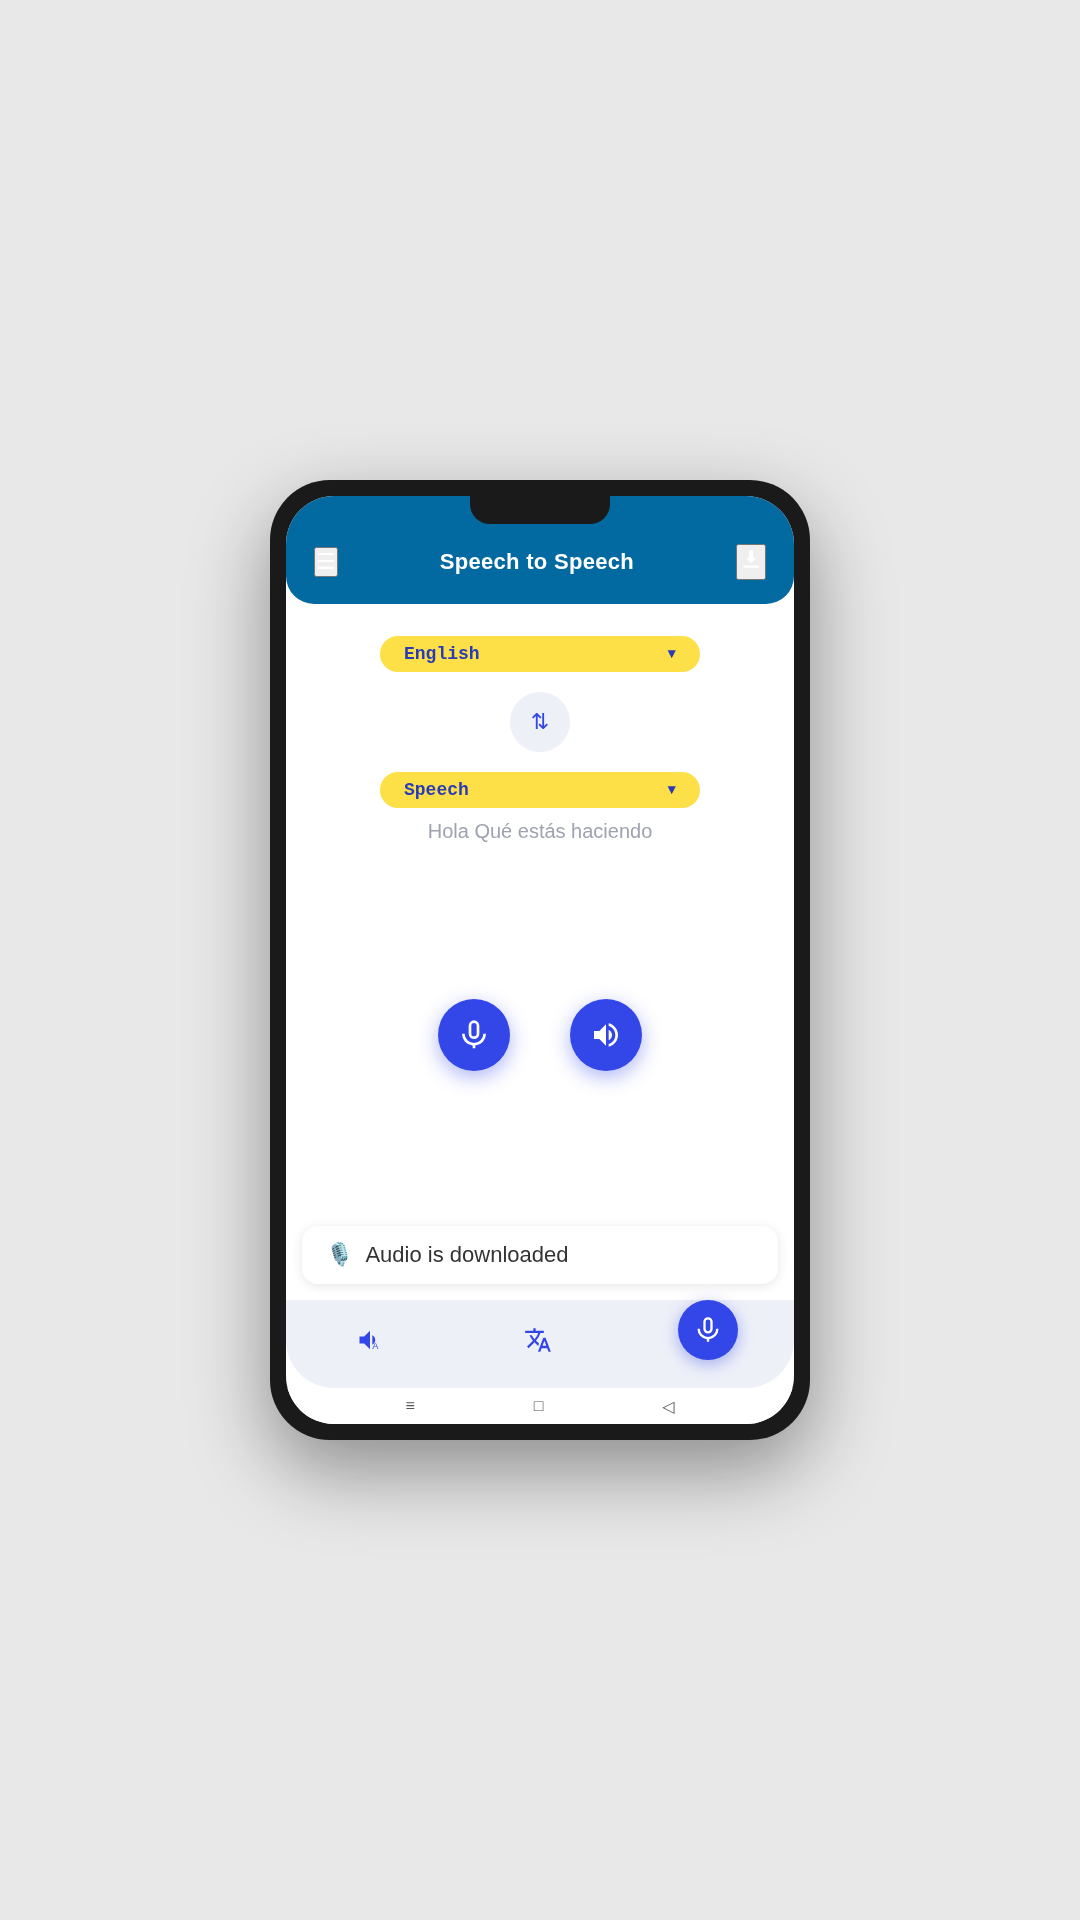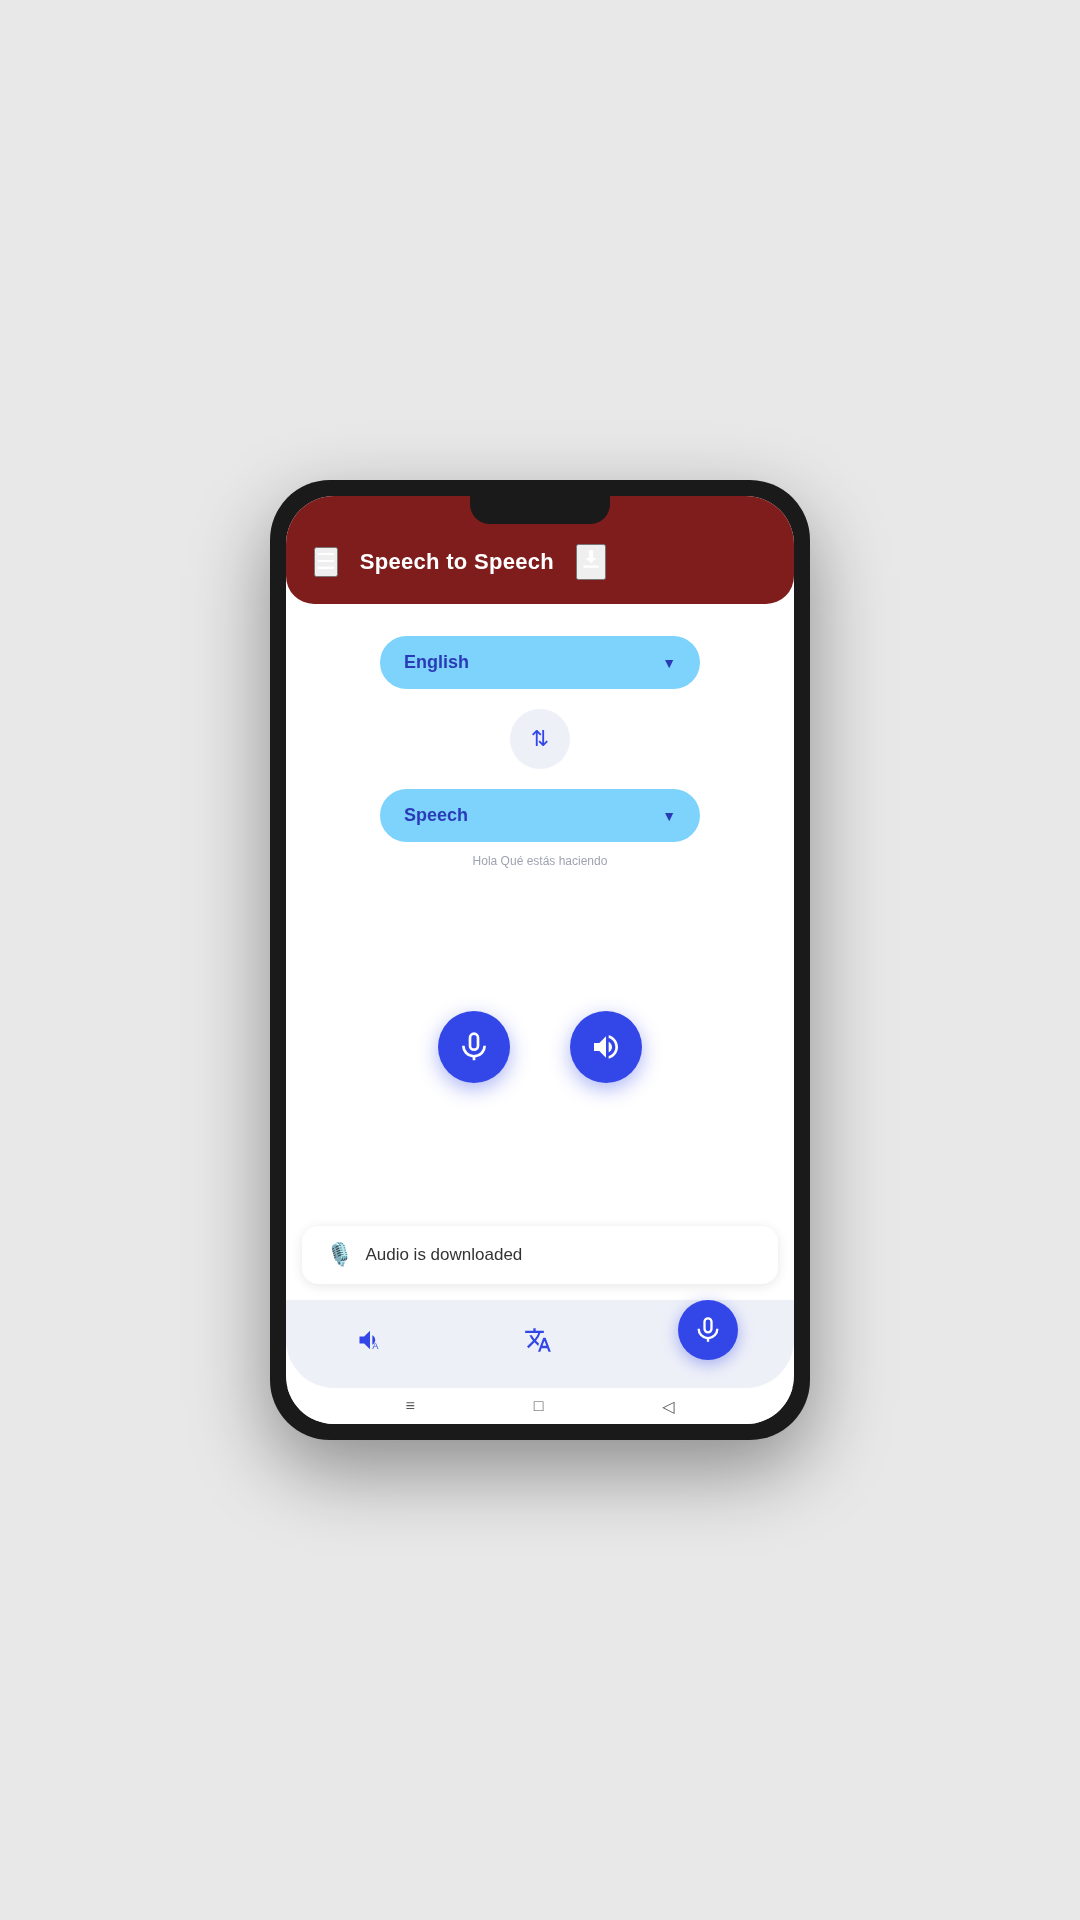--- a/index.html
+++ b/index.html
@@ -41,24 +41,25 @@
       transform: translateX(-50%);
       width: 140px;
       height: 28px;
       background: #1a1a1a;
       border-radius: 0 0 20px 20px;
       z-index: 10;
     }
 
     
     .app-header {
-      background: #7f1d1d;
+      background: #0369a1;
       padding: 48px 28px 24px;
       display: flex;
       align-items: center;
+      justify-content: space-between;
       border-radius: 0 0 28px 28px;
       flex-shrink: 0;
       gap: 22px;
     }
 
     .header-menu-icon {
       color: #fff;
       font-size: 22px;
       cursor: pointer;
     }
@@ -84,29 +85,30 @@
       display: flex;
       flex-direction: column;
       align-items: center;
       overflow: hidden;
     }
 
     
     .language-selector {
       width: 100%;
       max-width: 320px;
-      background: #7dd3fc;
+      background: #fde047;
       border-radius: 40px;
-      padding: 16px 24px;
+      padding: 8px 24px;
       display: flex;
       align-items: center;
       justify-content: space-between;
       cursor: pointer;
       border: none;
       outline: none;
+      font-family: Liberation Mono, monospace;
     }
 
     .language-selector-text {
       color: #2a3bb7;
       font-size: 18px;
       font-weight: 600;
     }
 
     .dropdown-arrow {
       color: #2a3bb7;
@@ -124,21 +126,21 @@
       justify-content: center;
       cursor: pointer;
       margin: 20px 0;
       border: none;
       flex-shrink: 0;
     }
 
     
     .translation-text {
       color: #9fa3b0;
-      font-size: 12px;
+      font-size: 20px;
       text-align: center;
       margin-top: 12px;
       padding: 0 20px;
       width: 100%;
     }
 
     
     .action-buttons {
       flex: 1;
       display: flex;
@@ -179,21 +181,21 @@
       margin: 0 16px 16px;
       width: calc(100% - 32px);
     }
 
     .audio-banner-icon {
       font-size: 22px;
     }
 
     .audio-banner-text {
       color: #333;
-      font-size: 17px;
+      font-size: 22px;
       font-weight: 500;
     }
 
     
     .bottom-nav {
       background: #eef0f8;
       border-radius: 0 0 48px 48px;
       padding: 12px 0 20px;
       flex-shrink: 0;
     }

